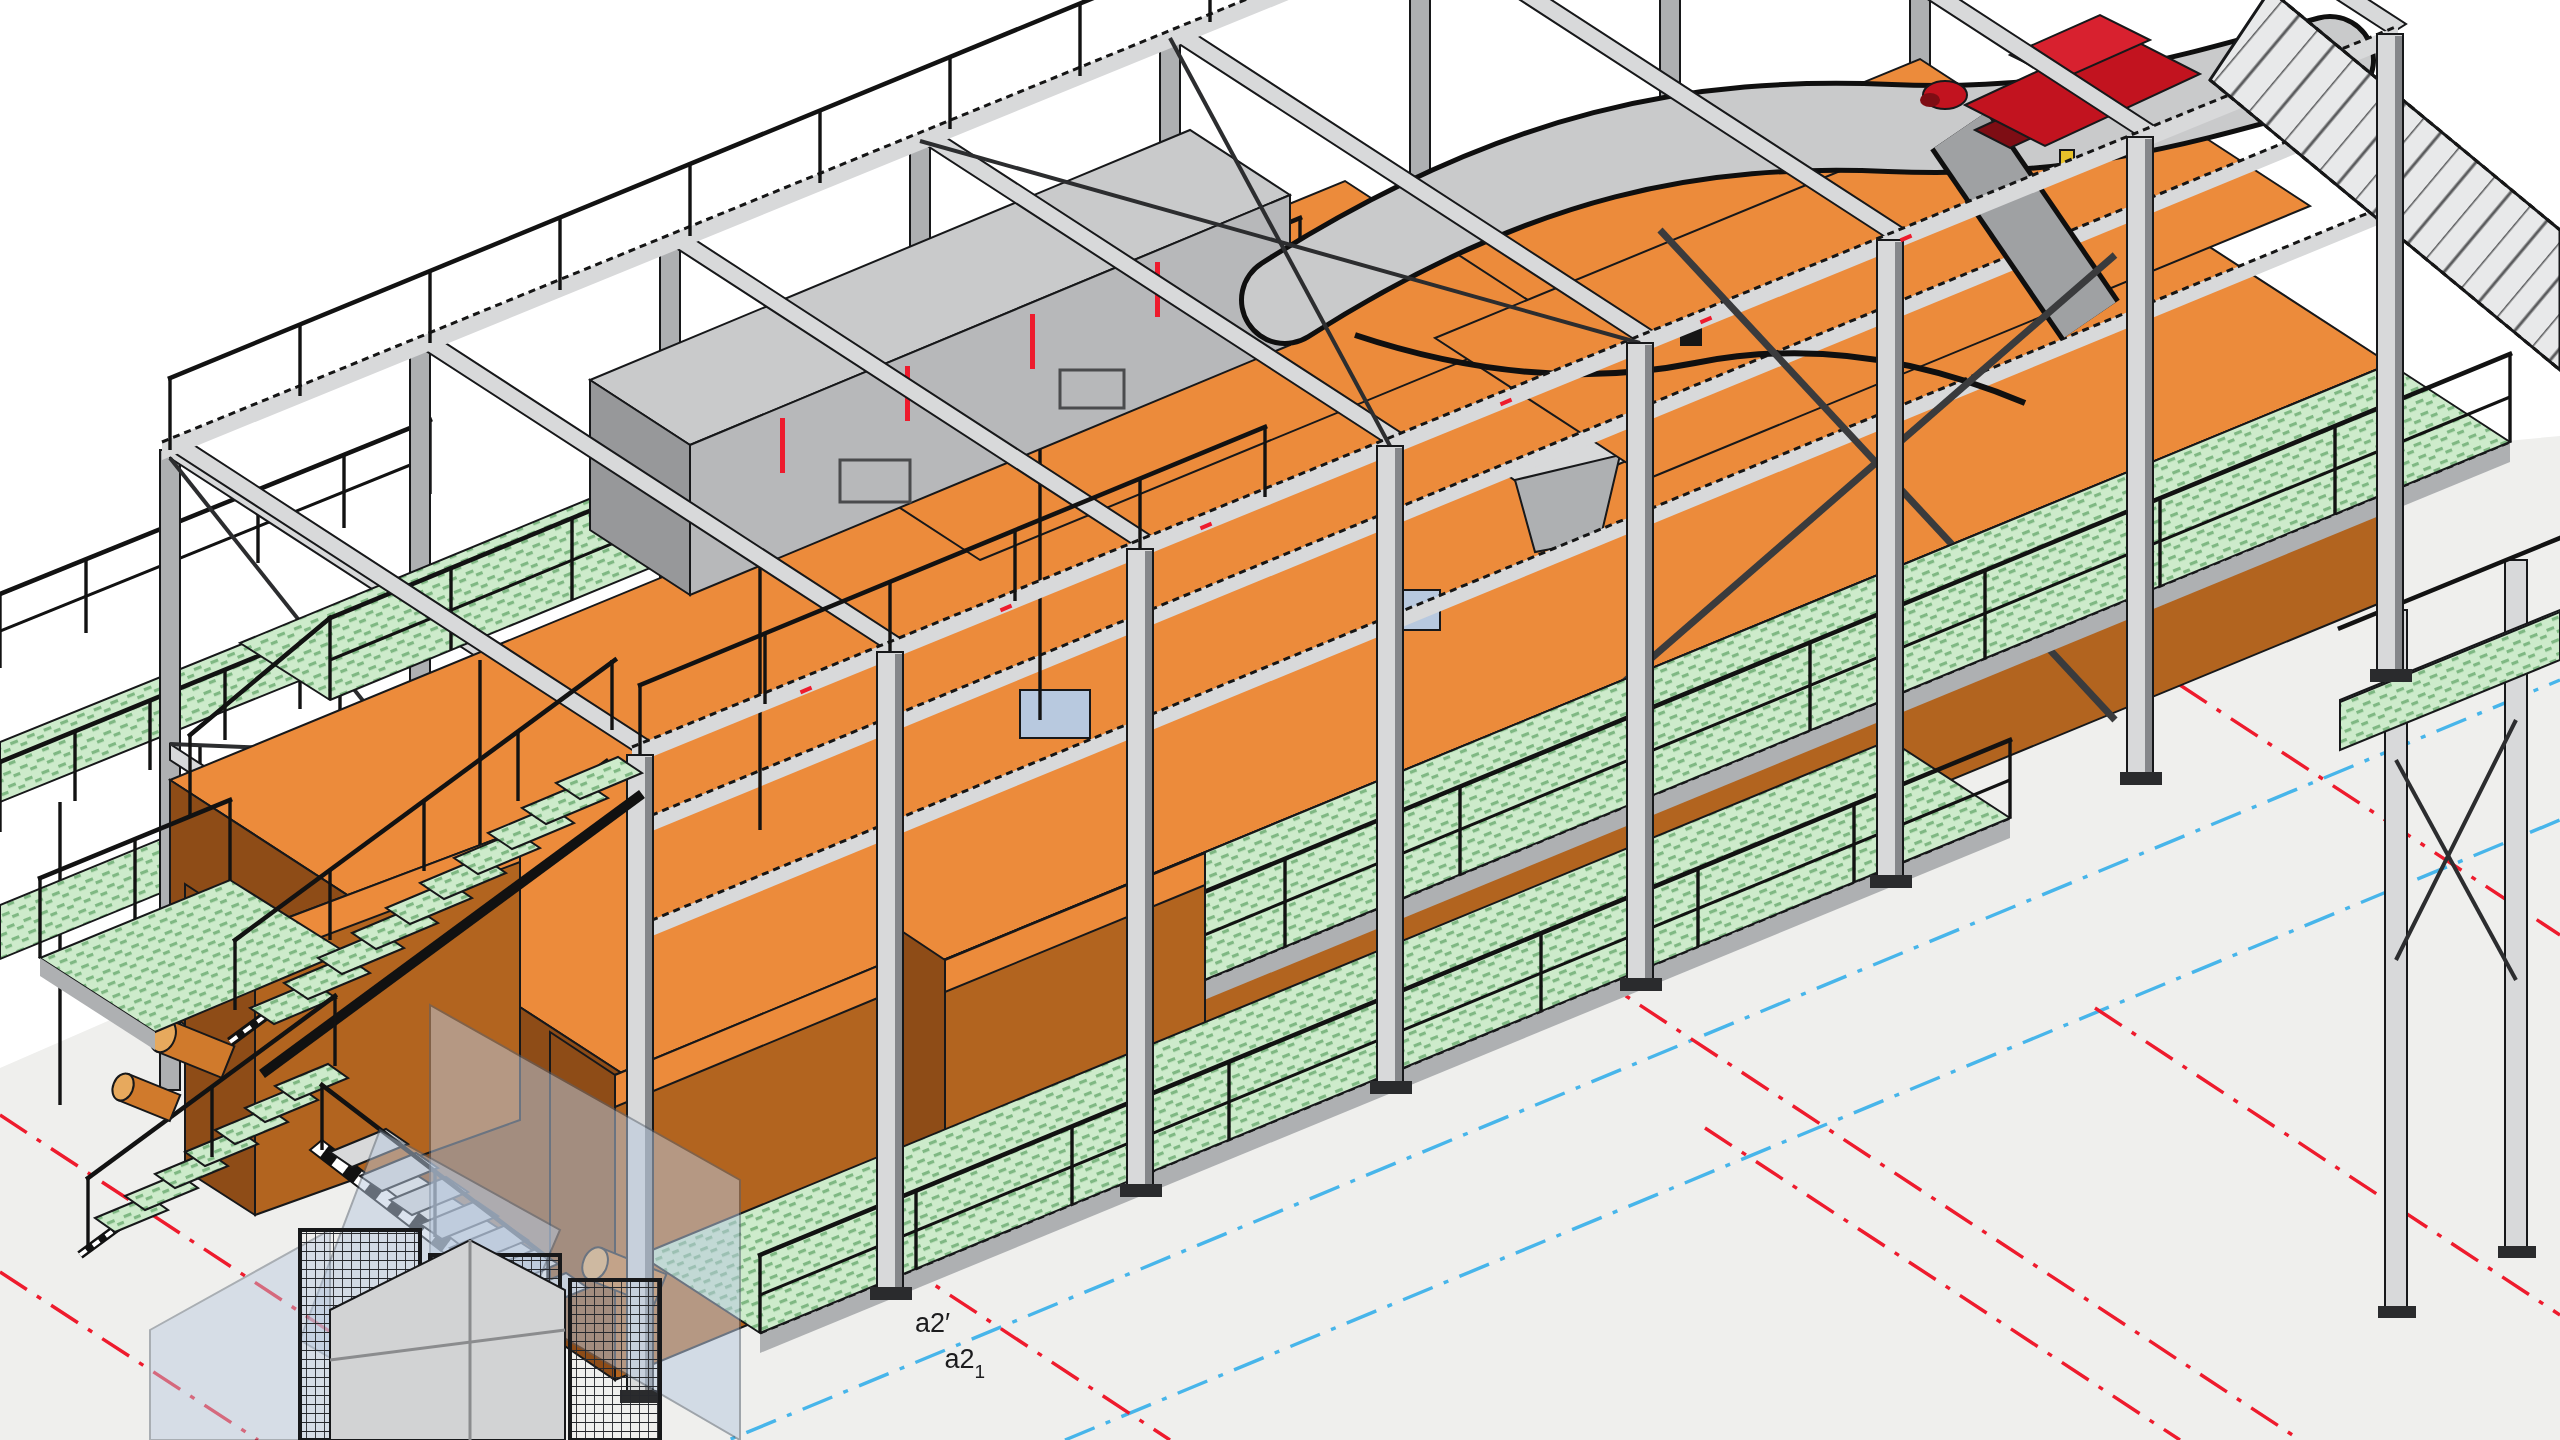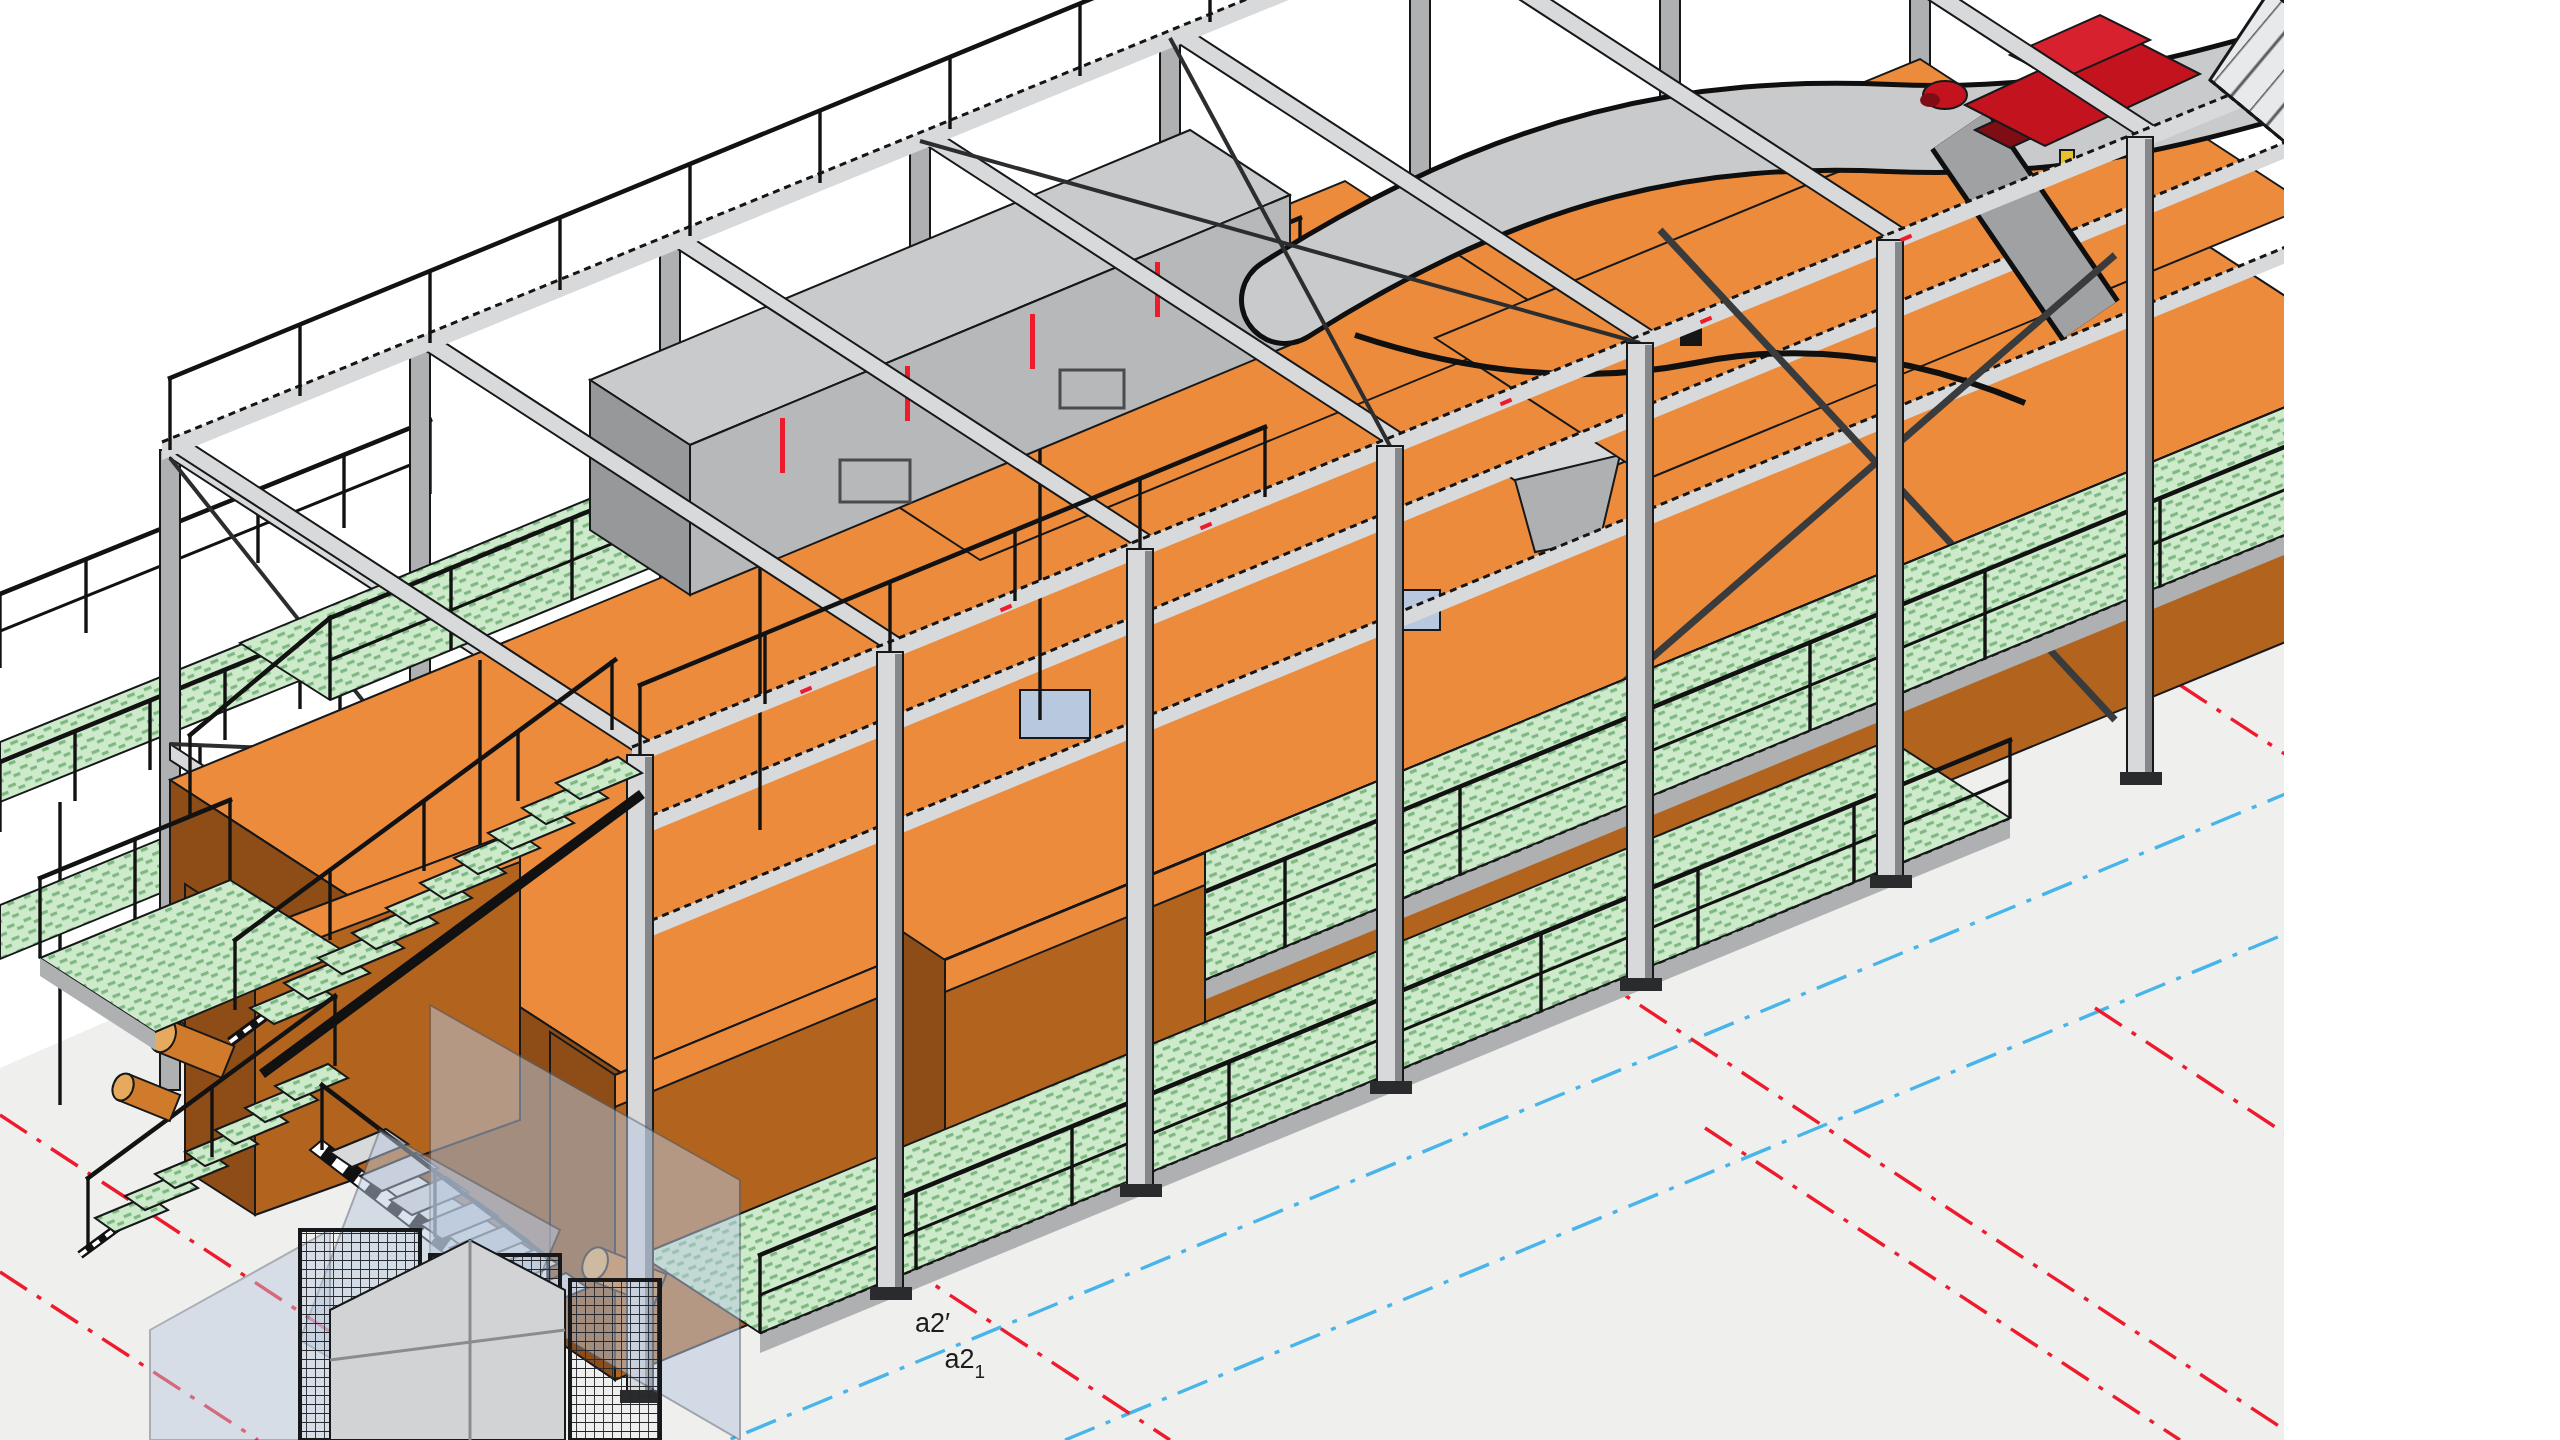--- a/index.html
+++ b/index.html
@@ -1,16 +1,16 @@
 <!DOCTYPE html>
 <html style="--background: #ffffff; --ground: #efefed; --grid-red: #ee1b2d; --grid-blue: #47b5ea; --outline: #17181a; --steel-light: #d8d9da; --steel-mid: #aeb0b2; --steel-dark: #85878a; --grating-green: #cdebcb; --grating-green-dark: #7fb883; --deck-orange: #ec8b3b; --deck-orange-side: #b2641f; --deck-orange-dark: #8e4c17; --pipe-orange: #d07a2c; --pipe-orange-cap: #e7a95d; --machine-red: #c2131f; --machine-red-dark: #7e0d14; --glass-blue: #b8c9df; --duct-gray: #c9cacb; --duct-gray-dark: #9fa1a3; --label-color: #1c1c1e;"><head>
 <meta charset="utf-8">
 <style>
   html,body{margin:0;padding:0;background:var(--background,#fff);}
-  .stage{width:2284px;height:1440px;position:relative;overflow:hidden;}
+  .stage{width:2560px;height:1440px;position:relative;overflow:hidden;}
   svg{display:block;}
   .ol{stroke:var(--outline);stroke-width:2;}
   .ol3{stroke:var(--outline);stroke-width:3;}
   .steelL{fill:var(--steel-light);}
   .steelM{fill:var(--steel-mid);}
   .steelD{fill:var(--steel-dark);}
   .orange{fill:var(--deck-orange);}
   .orangeS{fill:var(--deck-orange-side);}
   .orangeD{fill:var(--deck-orange-dark);}
   .grate{fill:url(#grate);}

